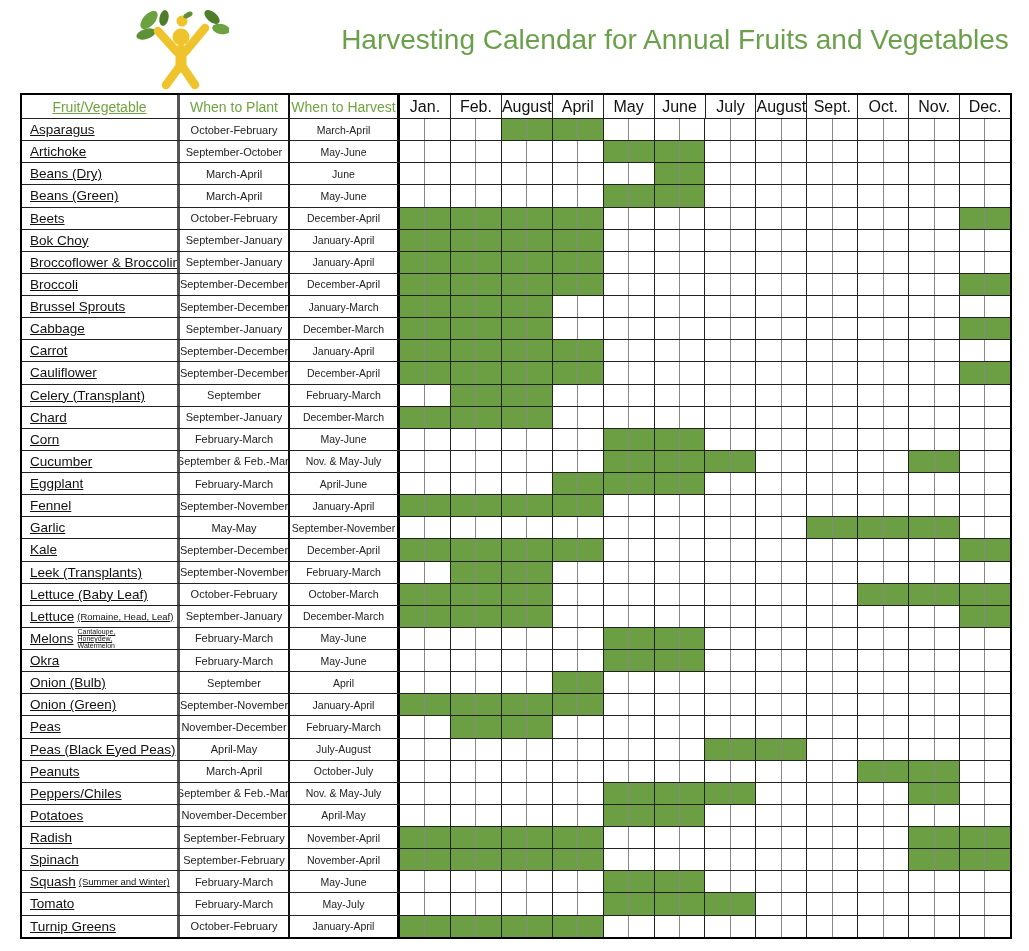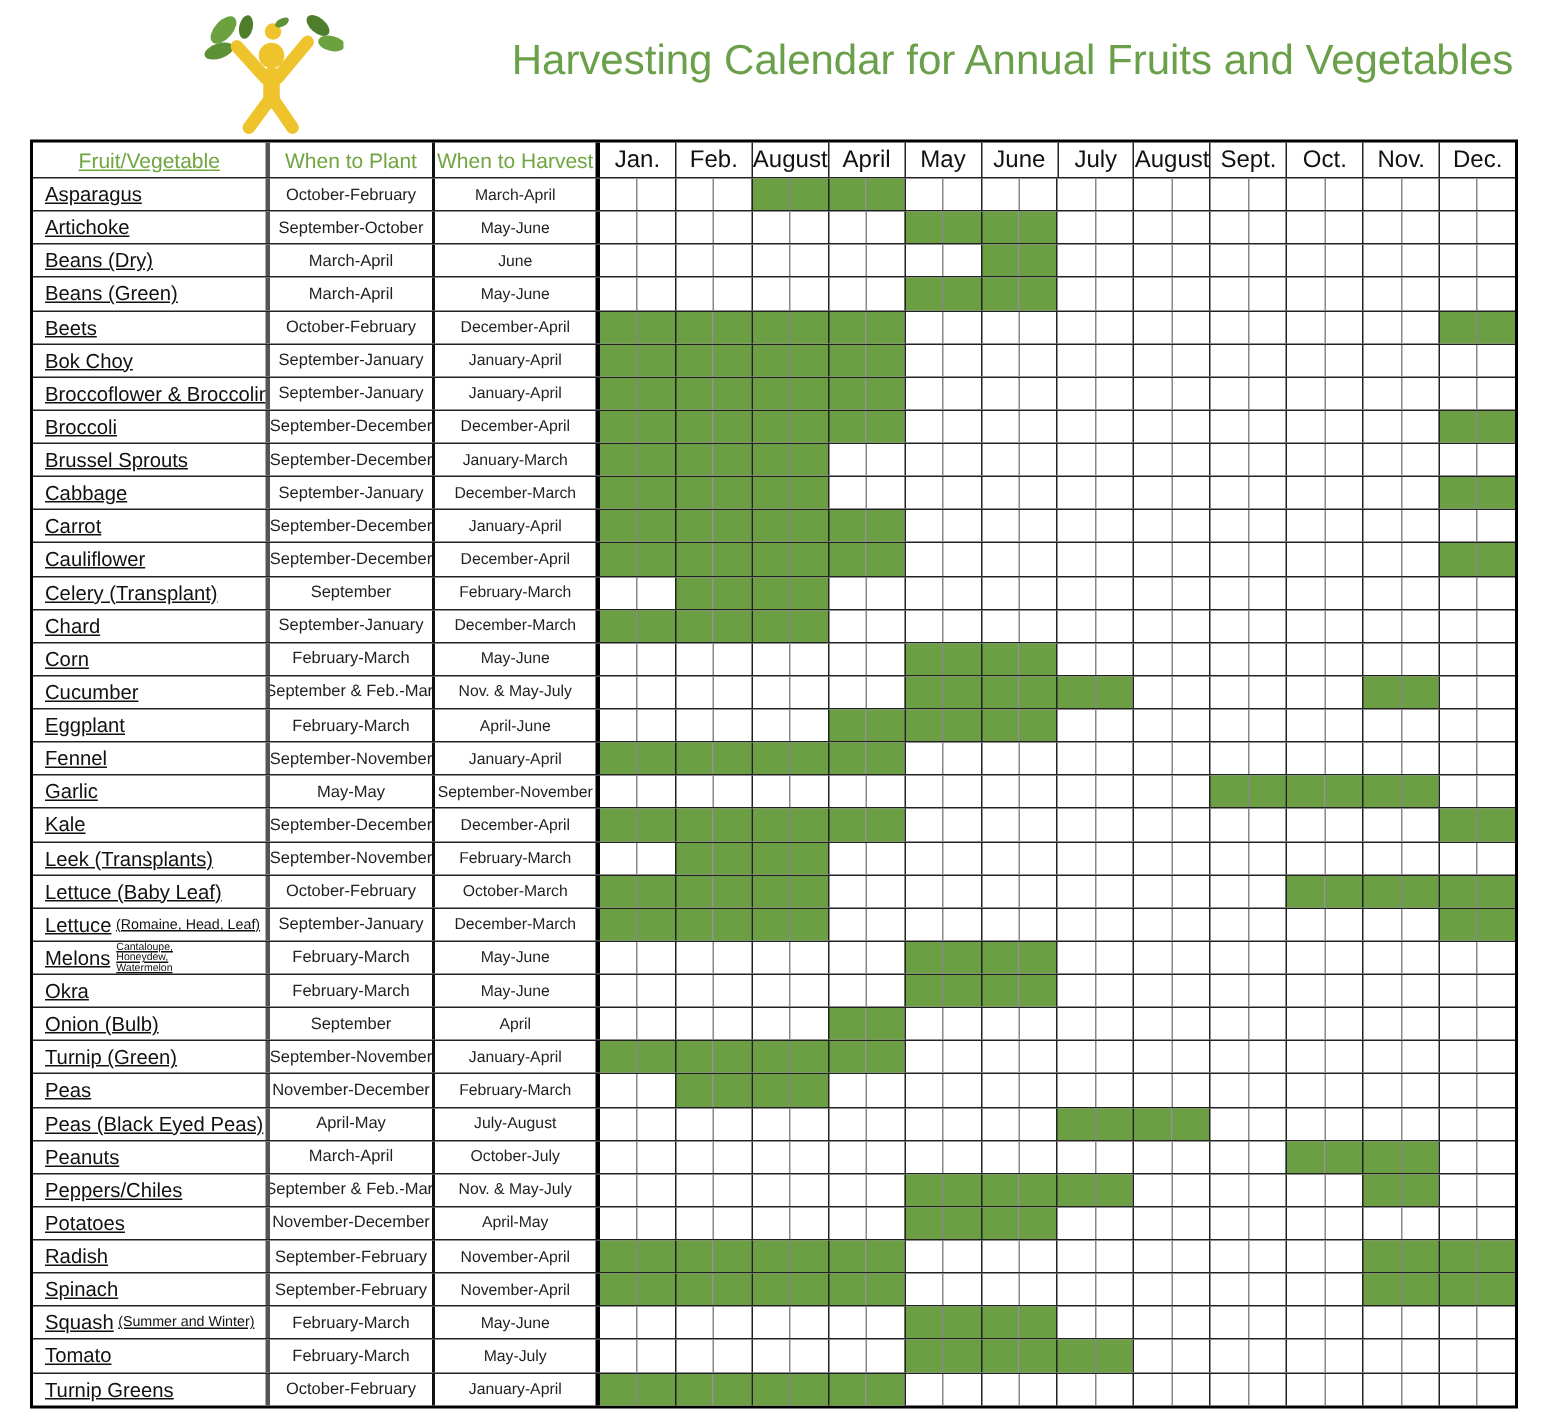--- a/index.html
+++ b/index.html
@@ -956,21 +956,21 @@
           <div class="hm ms"></div>
           <div class="hm"></div>
           <div class="hm ms"></div>
           <div class="hm"></div>
           <div class="hm ms"></div>
           <div class="hm"></div>
         </div>
       </div>
       <div class="trow drow">
         <div class="c name">
-          <span>Turnip (Green)</span>
+          <span>Onion (Green)</span>
         </div>
         <div class="c plant">September-November</div>
         <div class="c harvest">January-April</div>
         <div class="grid">
           <div class="hm on"></div>
           <div class="hm on"></div>
           <div class="hm ms on"></div>
           <div class="hm on"></div>
           <div class="hm ms on"></div>
           <div class="hm on"></div>

